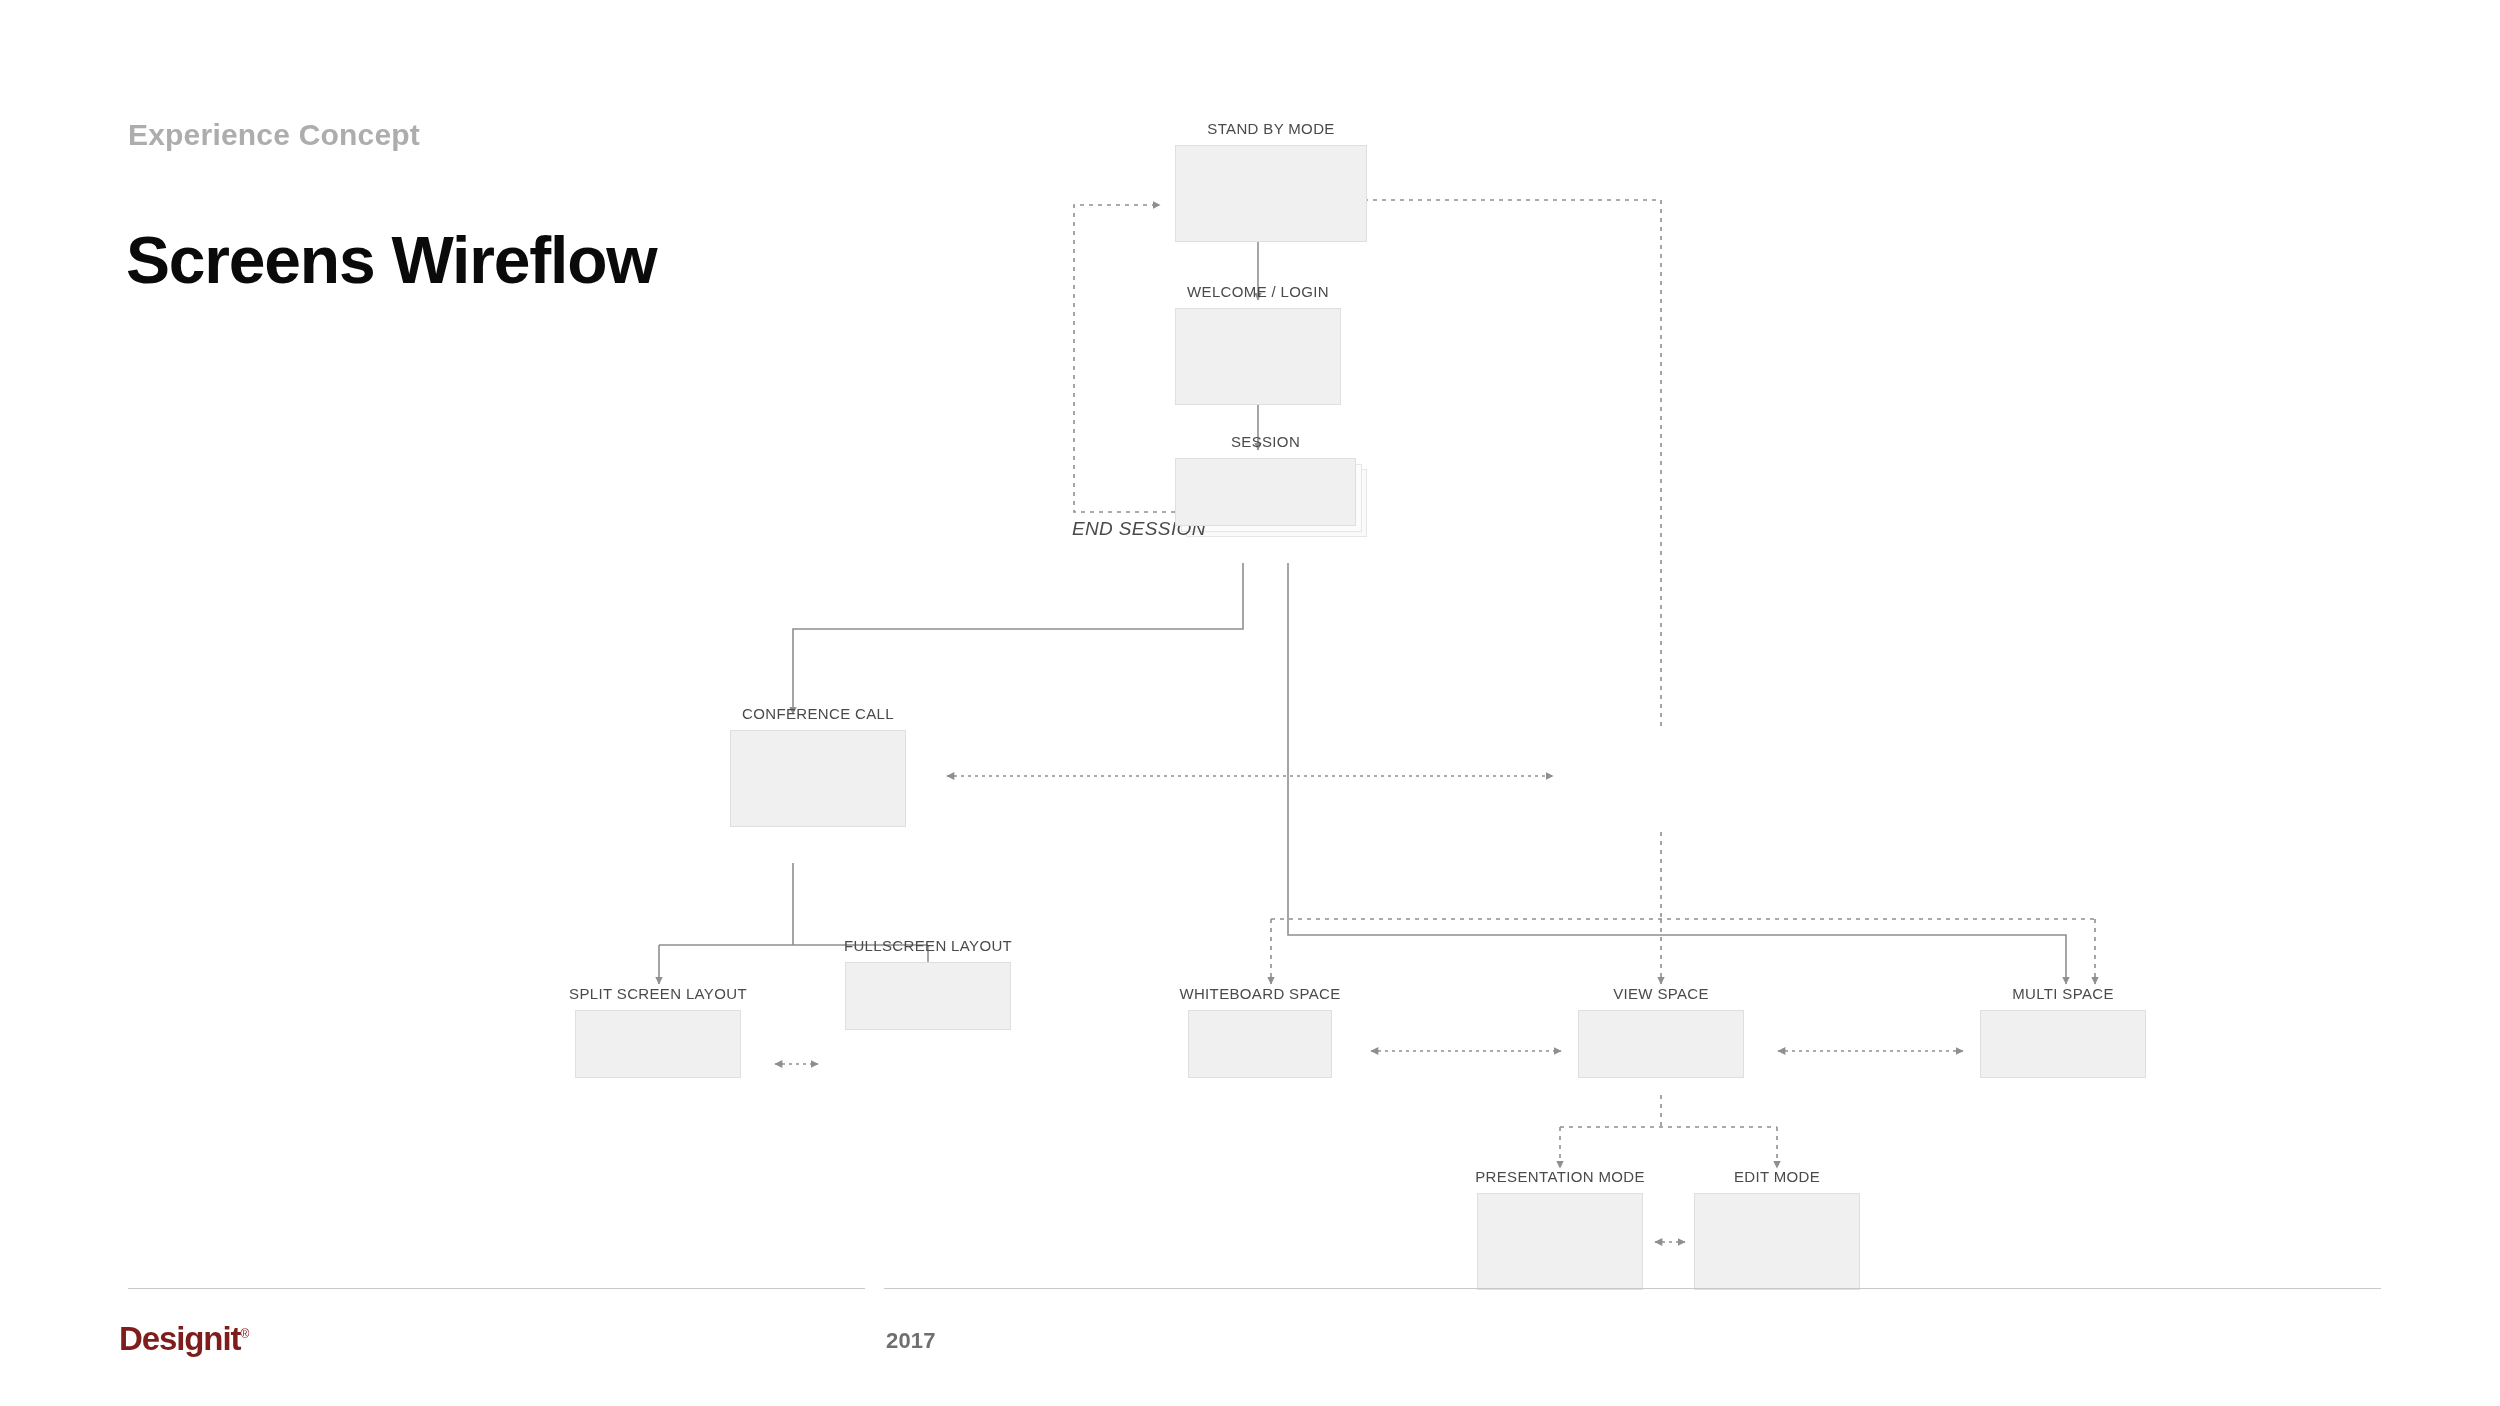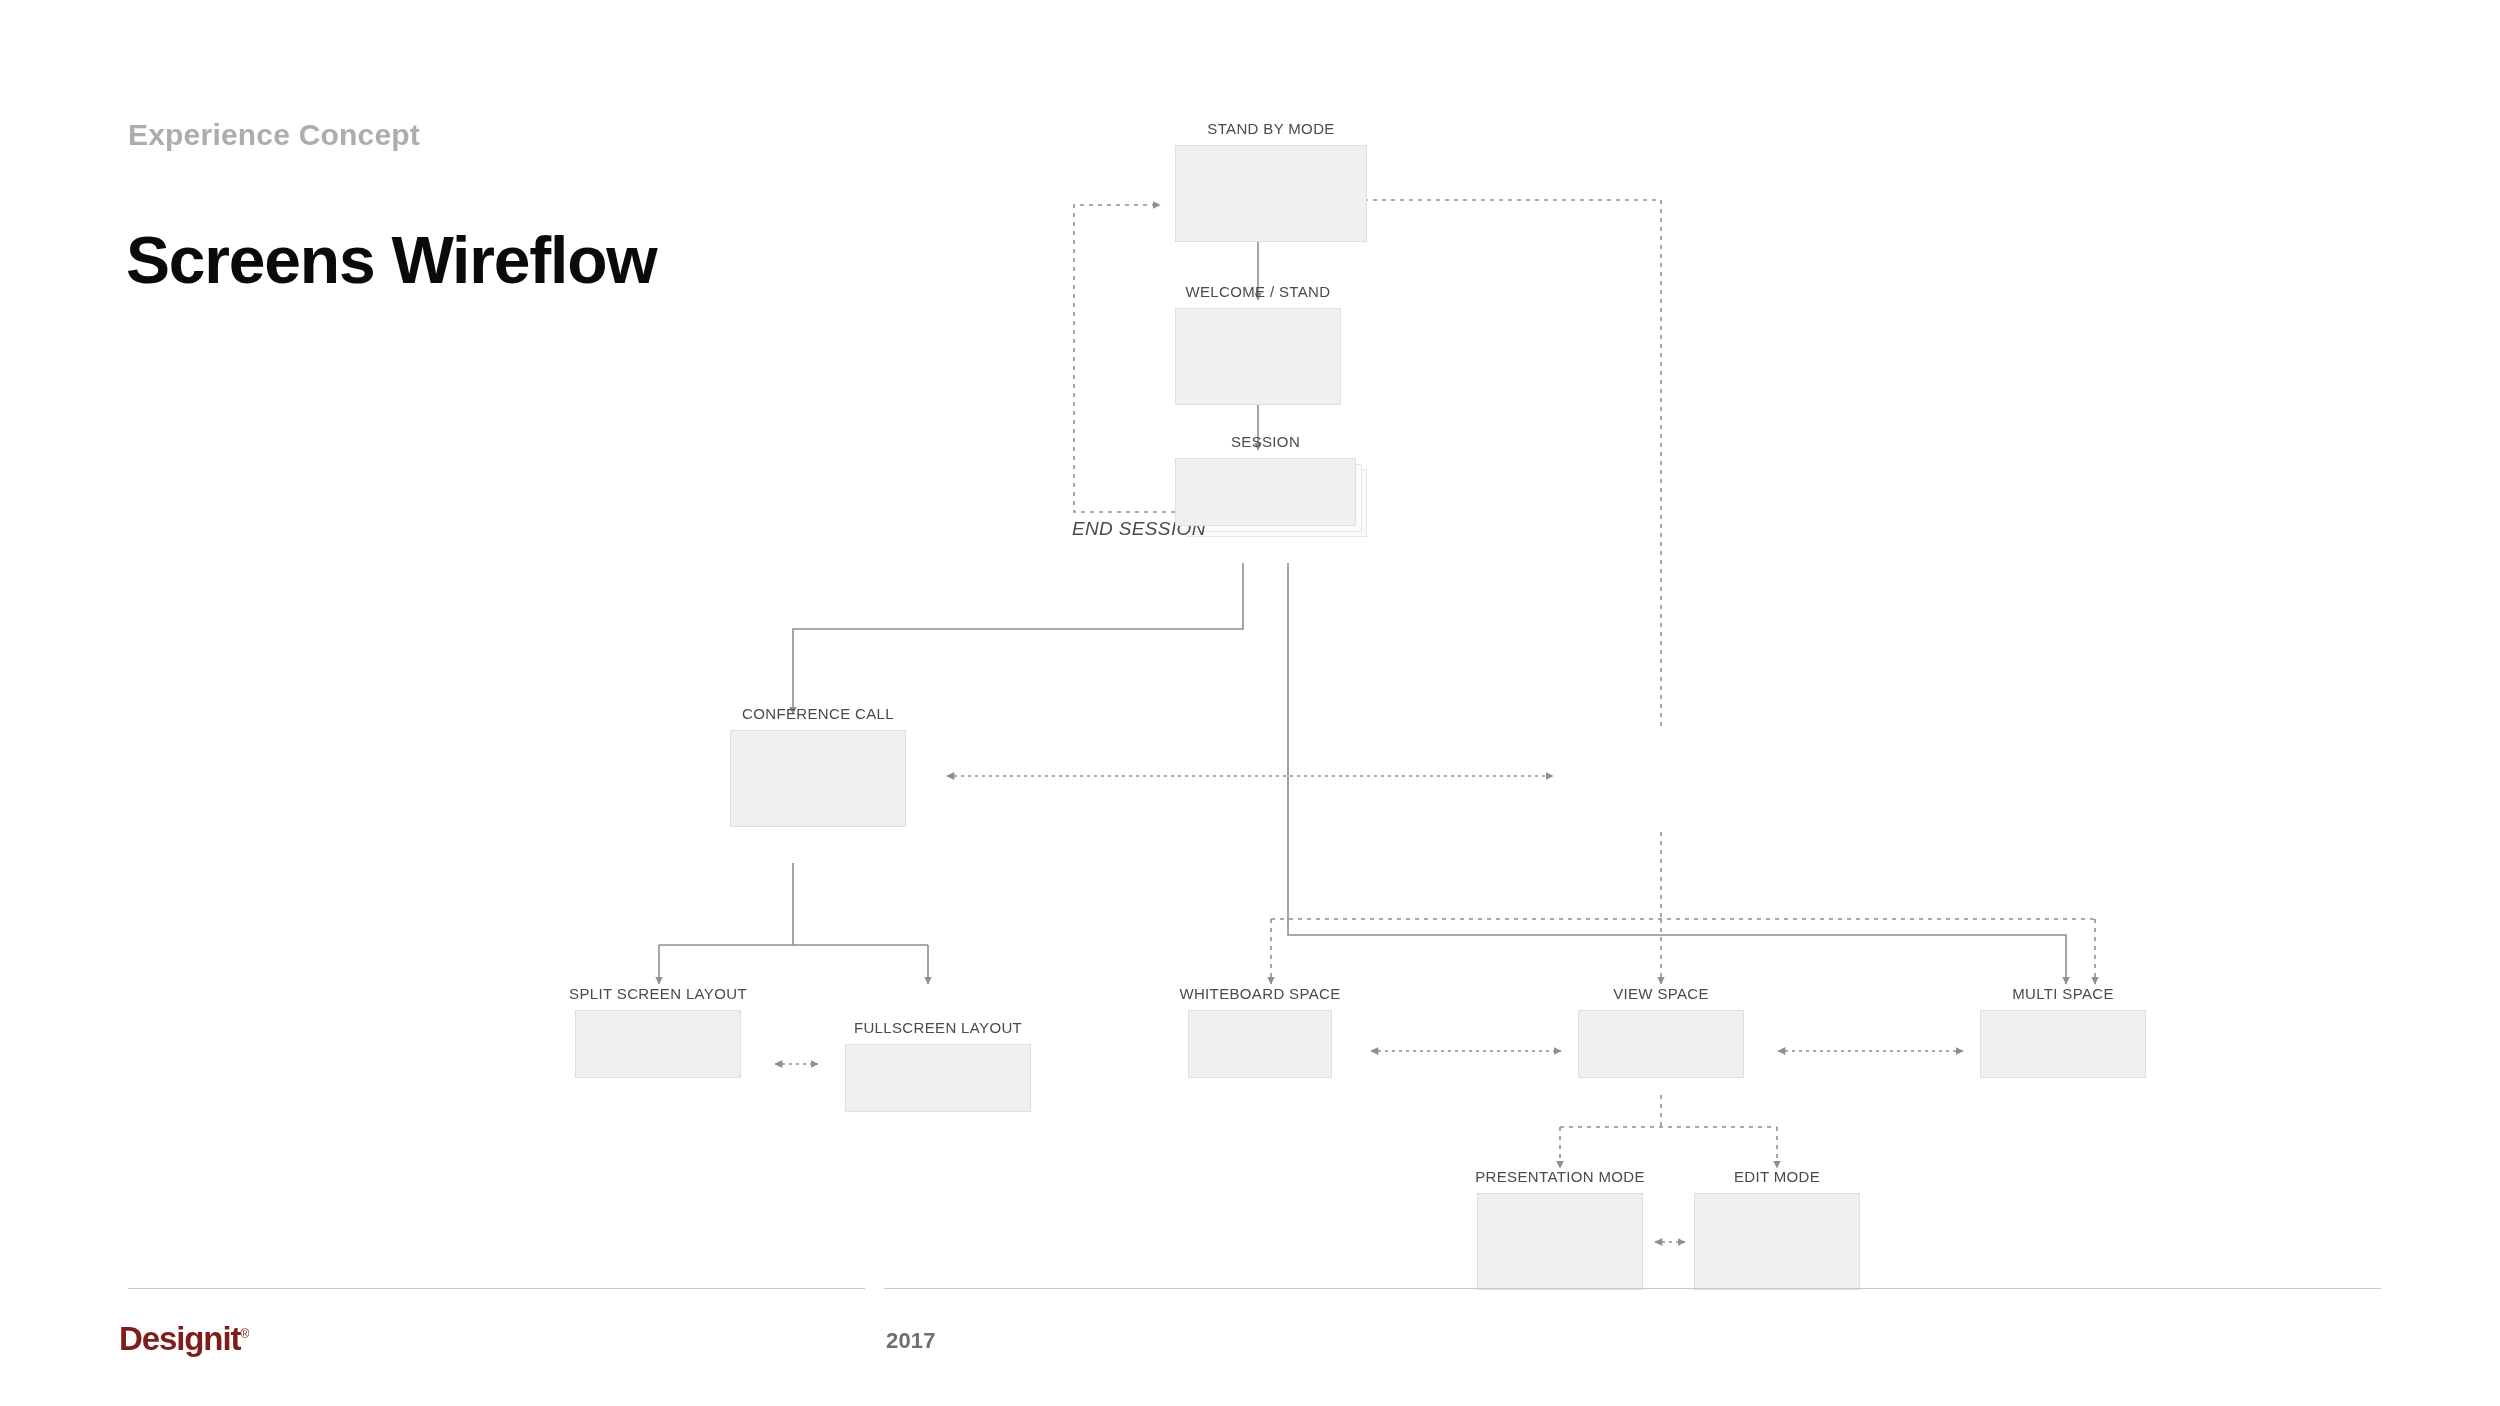--- a/index.html
+++ b/index.html
@@ -198,21 +198,21 @@
       <path stroke-dasharray="3 4" d="M1655,1242 L1685,1242" marker-start="url(#arrowStart)" marker-end="url(#arrowEnd)"></path>
     </g>
   </svg>
 
   <div class="node" style="left:1175px; top:145px; width:192px; height:97px;">
     <span class="node-label">STAND BY MODE</span>
     <div class="node-box"></div>
   </div>
 
   <div class="node" style="left:1175px; top:308px; width:166px; height:97px;">
-    <span class="node-label">WELCOME / STAND</span>
+    <span class="node-label">WELCOME / LOGIN</span>
     <div class="node-box"></div>
   </div>
 
   <div class="node stacked" style="left:1175px; top:458px; width:166px; height:68px;padding-left:15px;">
     <span class="node-label">SESSION</span>
     <div class="stack-l3"></div>
     <div class="stack-l2"></div>
     <div class="node-box"></div>
   </div>
 
@@ -220,21 +220,21 @@
     <span class="node-label">CONFERENCE CALL</span>
     <div class="node-box"></div>
   </div>
 
 
   <div class="node" style="left:575px; top:1010px; width:166px; height:68px;">
     <span class="node-label">SPLIT SCREEN LAYOUT</span>
     <div class="node-box"></div>
   </div>
 
-  <div class="node" style="left:845px; top:1044px; width:186px; height:68px;border-radius:13px;">
+  <div class="node" style="left:845px; top:962px; width:166px; height:68px;border-radius:13px;">
     <span class="node-label">FULLSCREEN LAYOUT</span>
     <div class="node-box"></div>
   </div>
 
   <div class="node" style="left:1188px; top:1010px; width:144px; height:68px;">
     <span class="node-label">WHITEBOARD SPACE</span>
     <div class="node-box"></div>
   </div>
 
   <div class="node" style="left:1578px; top:1010px; width:166px; height:68px;">

